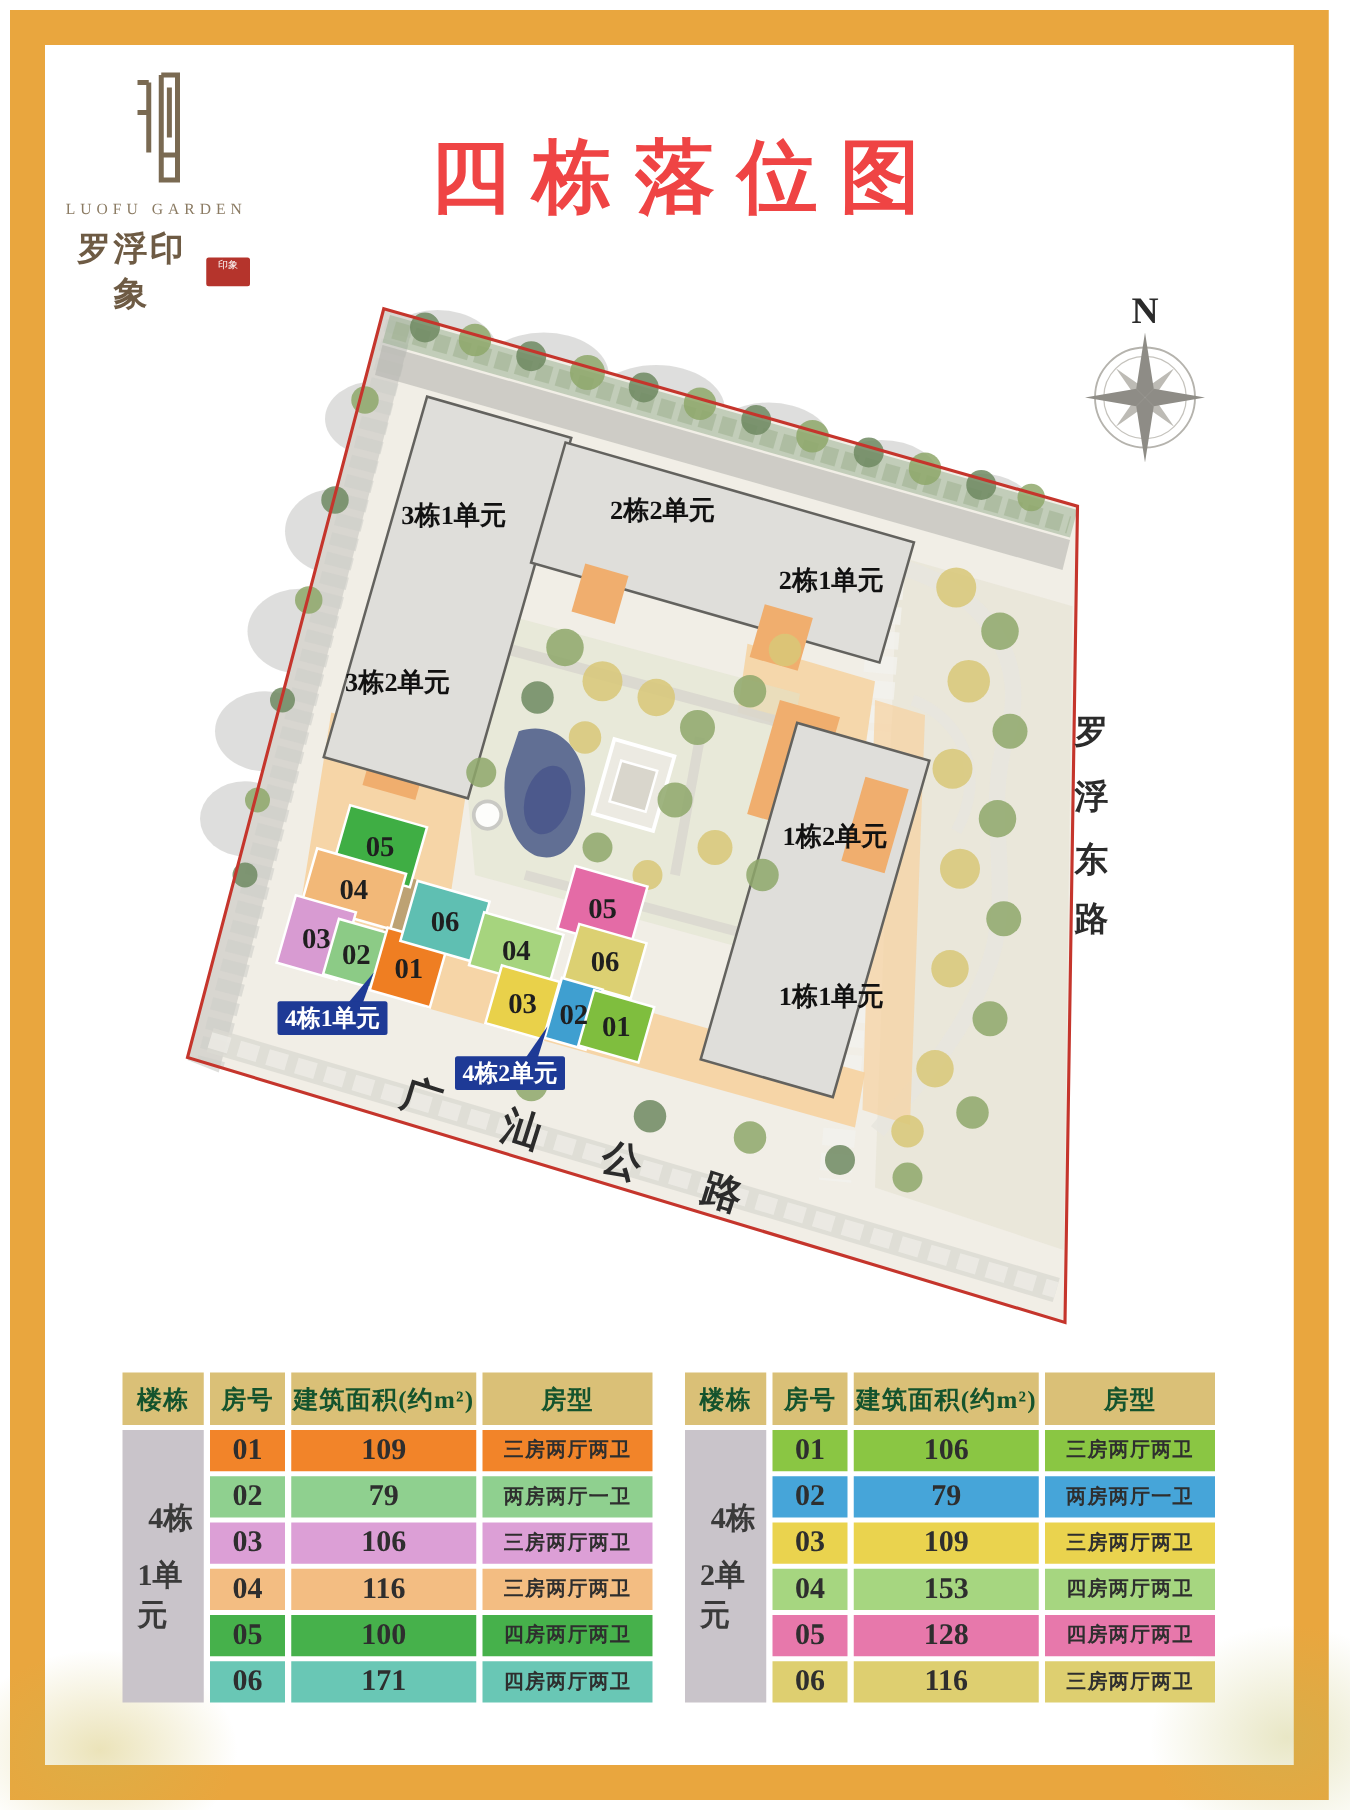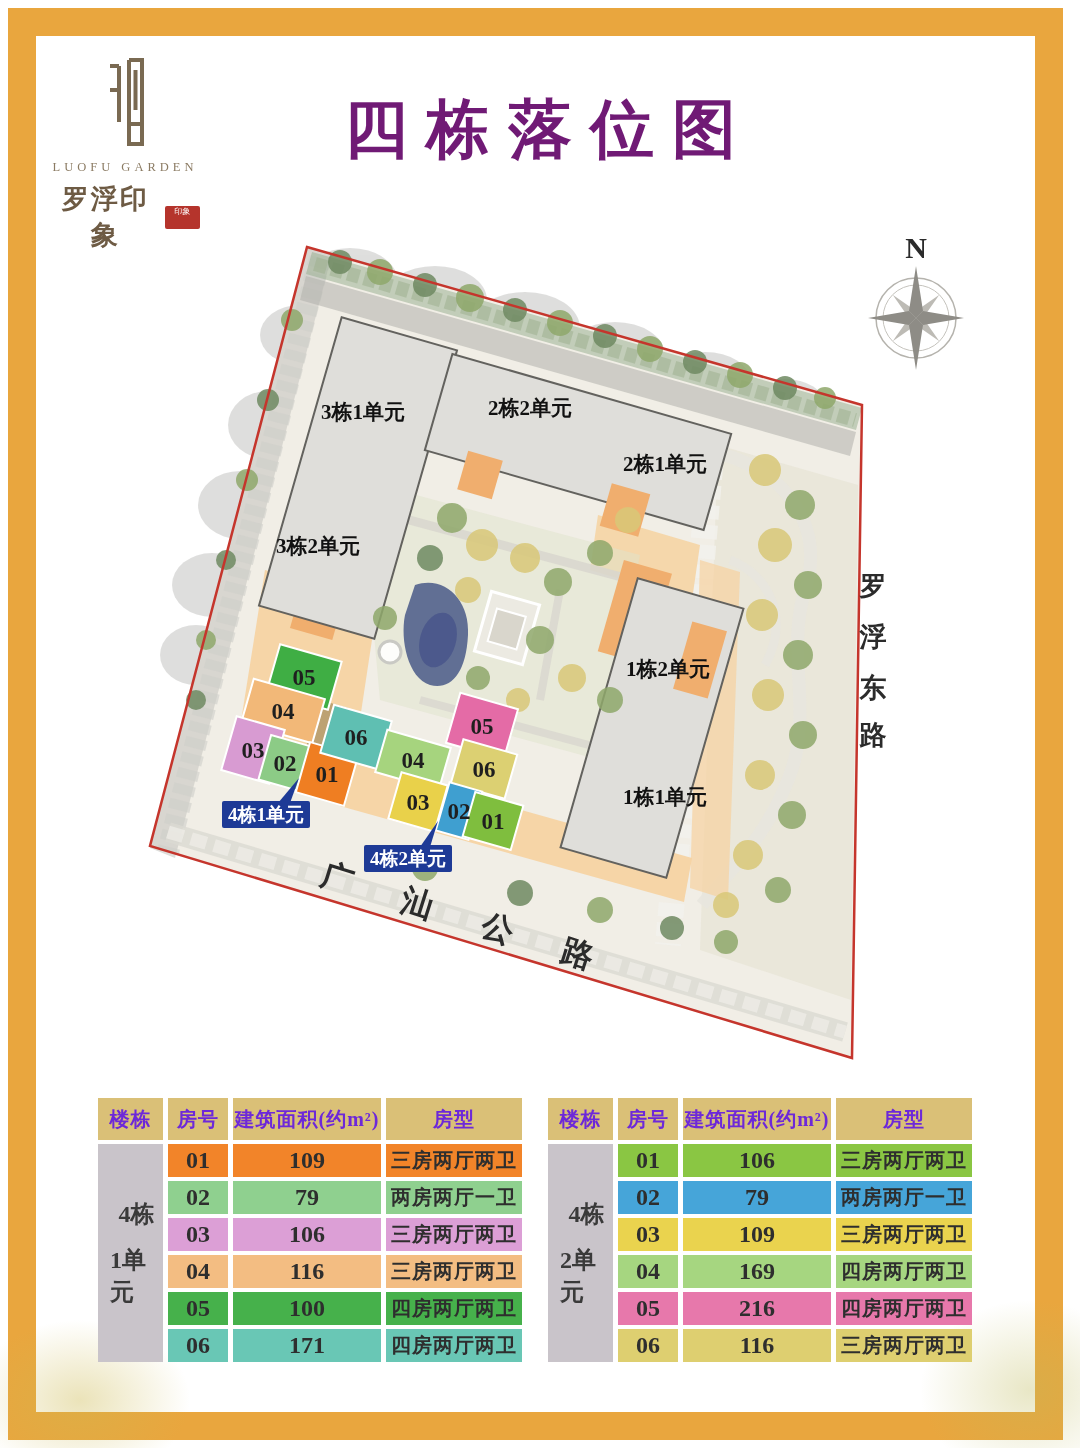--- a/index.html
+++ b/index.html
@@ -14,47 +14,47 @@
           background:radial-gradient(closest-side,rgba(190,185,90,0.35),rgba(190,185,90,0));}
   
   .logo{position:absolute;left:50px;top:52px;width:150px;text-align:center;z-index:3;}
   .logo .mark{display:block;margin:0 auto;}
   .logo .en{margin-top:8px;font-size:12.5px;letter-spacing:4px;color:#8B7B63;white-space:nowrap;}
   .logo .cnrow{margin-top:6px;display:flex;align-items:center;gap:4px;}
   .logo .cn{font-size:27px;font-weight:bold;color:#6E5B44;letter-spacing:2px;}
   .stamp{display:inline-block;width:37px;height:23px;background:#B5342C;border-radius:2px;
          color:#fff;font-size:8px;line-height:11px;overflow:hidden;}
   
-  .title{position:absolute;left:0;right:0;top:86px;margin:0;text-align:center;z-index:3;
-         font-size:64px;font-weight:bold;color:#701a75;letter-spacing:18px;padding-left:18px;}
+  .title{position:absolute;left:0;right:0;top:86px;margin:12px;text-align:center;z-index:3;
+         font-size:64px;font-weight:bold;color:#ef4444;letter-spacing:18px;padding-left:18px;}
   
   .map{position:absolute;left:0;top:0;width:1080px;height:1100px;z-index:3;}
   .blocklbl{font-size:23px;font-weight:bold;fill:#1F1F1F;text-anchor:middle;}
   .bldglbl{font-size:21px;font-weight:bold;fill:#111;text-anchor:middle;}
   .callout-txt{font-size:19px;font-weight:bold;fill:#fff;text-anchor:middle;}
   .nlab{font-size:30px;font-weight:bold;fill:#2b2b2b;text-anchor:middle;}
   
   .road-east{position:absolute;left:858px;top:552px;z-index:4;writing-mode:vertical-rl;
              text-orientation:upright;font-size:27px;font-weight:bold;color:#2b2b2b;
              letter-spacing:49px;line-height:30px;}
   .road-south{position:absolute;left:322px;top:852px;z-index:4;transform:rotate(17.5deg);
               transform-origin:0 50%;font-size:32px;font-weight:bold;color:#2b2b2b;
               letter-spacing:52px;white-space:nowrap;}
   
   .tbl{position:absolute;top:1098px;display:grid;z-index:3;
        grid-template-columns:65px 60px 148px 136px;
        grid-template-rows:42px repeat(6,33px);gap:4px 5px;}
   .tbl1{left:98px;} .tbl2{left:548px;}
   .tbl div{display:flex;align-items:center;justify-content:center;font-weight:bold;}
-  .th{background:#DAC077;font-size:20px;color:#6d28d9;letter-spacing:1px;}
+  .th{background:#DAC077;font-size:20px;color:#14532d;letter-spacing:1px;}
   .side{grid-column:1;grid-row:2/8;background:#C9C4CA;flex-direction:column;gap:14px;
         font-size:24px;color:#3A3A3A;padding-left:12px;}
   .cell{font-size:24px;color:#2E2E2E;}
   .cell.no{grid-column:2;} .cell.area{grid-column:3;}
-  .cell.type{grid-column:4;font-size:20px;letter-spacing:1px;}
+  .cell.type{grid-column:4;font-size:16px;letter-spacing:1px;}
   .t1r1{background:#F28429;} .t1r2{background:#8FD08F;} .t1r3{background:#DC9FD6;}
   .t1r4{background:#F3BD82;} .t1r5{background:#46B14B;} .t1r6{background:#69C7B5;}
   .t2r1{background:#8AC643;} .t2r2{background:#46A5D9;} .t2r3{background:#EAD34E;}
   .t2r4{background:#A6D680;} .t2r5{background:#E778AB;} .t2r6{background:#DECF70;}
   
   .watermark{position:absolute;left:12px;top:1398px;z-index:9;font-size:29px;font-weight:bold;
              color:#fff;letter-spacing:1px;
              text-shadow:1px 1px 2px #4a4a4a,-1px -1px 2px #4a4a4a,1px -1px 2px #4a4a4a,-1px 1px 2px #4a4a4a;}
 </style>
 </head>
@@ -363,23 +363,23 @@
     <div class="cell no t2r1">01</div>
     <div class="cell area t2r1">106</div>
     <div class="cell type t2r1">三房两厅两卫</div>
     <div class="cell no t2r2">02</div>
     <div class="cell area t2r2">79</div>
     <div class="cell type t2r2">两房两厅一卫</div>
     <div class="cell no t2r3">03</div>
     <div class="cell area t2r3">109</div>
     <div class="cell type t2r3">三房两厅两卫</div>
     <div class="cell no t2r4">04</div>
-    <div class="cell area t2r4">169</div>
+    <div class="cell area t2r4">153</div>
     <div class="cell type t2r4">四房两厅两卫</div>
     <div class="cell no t2r5">05</div>
-    <div class="cell area t2r5">216</div>
+    <div class="cell area t2r5">128</div>
     <div class="cell type t2r5">四房两厅两卫</div>
     <div class="cell no t2r6">06</div>
     <div class="cell area t2r6">116</div>
     <div class="cell type t2r6">三房两厅两卫</div>
   </div>
 
 </div>
 
 </body></html>

